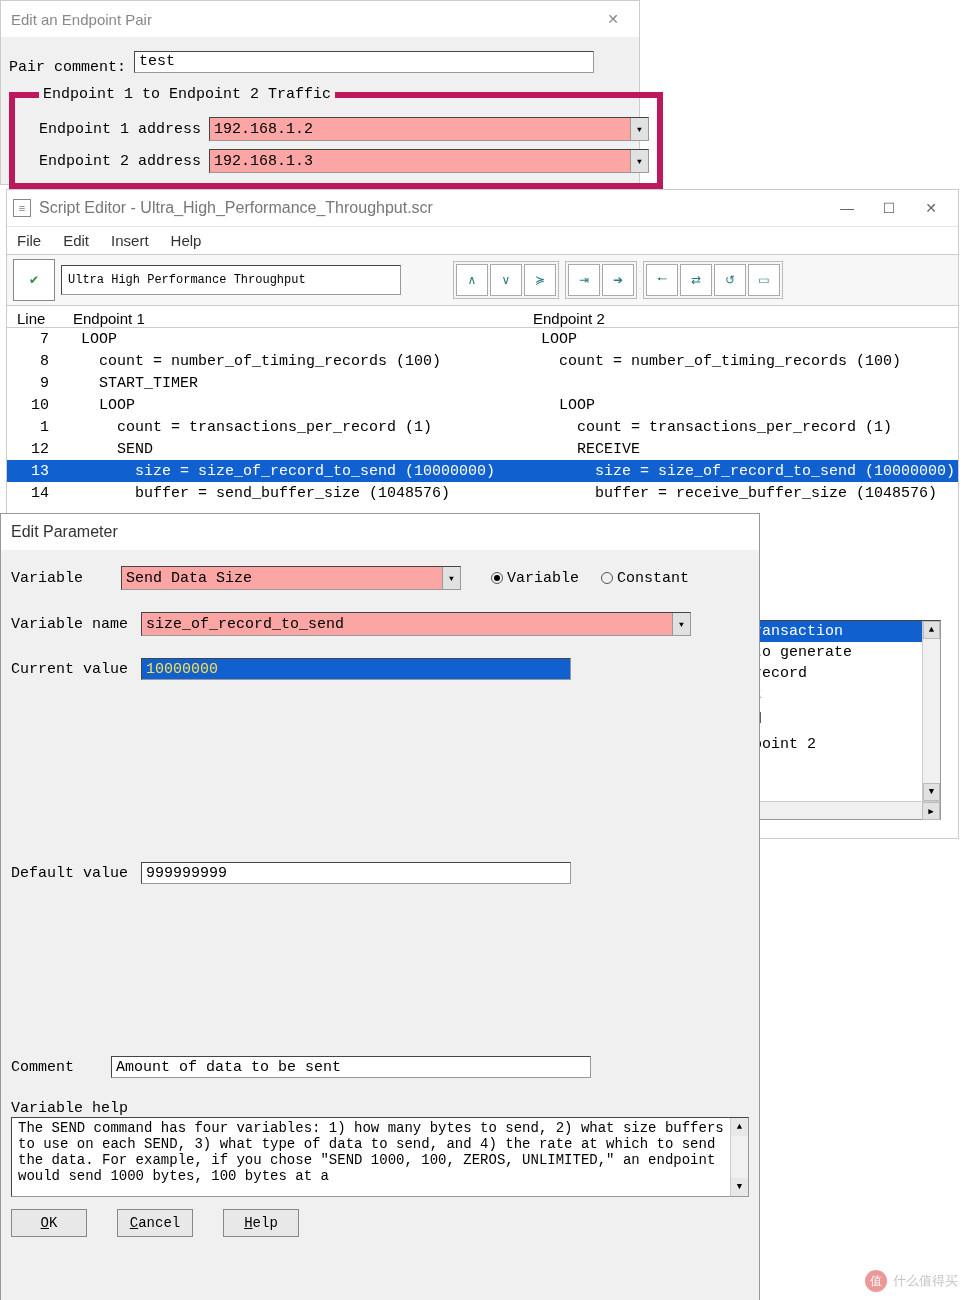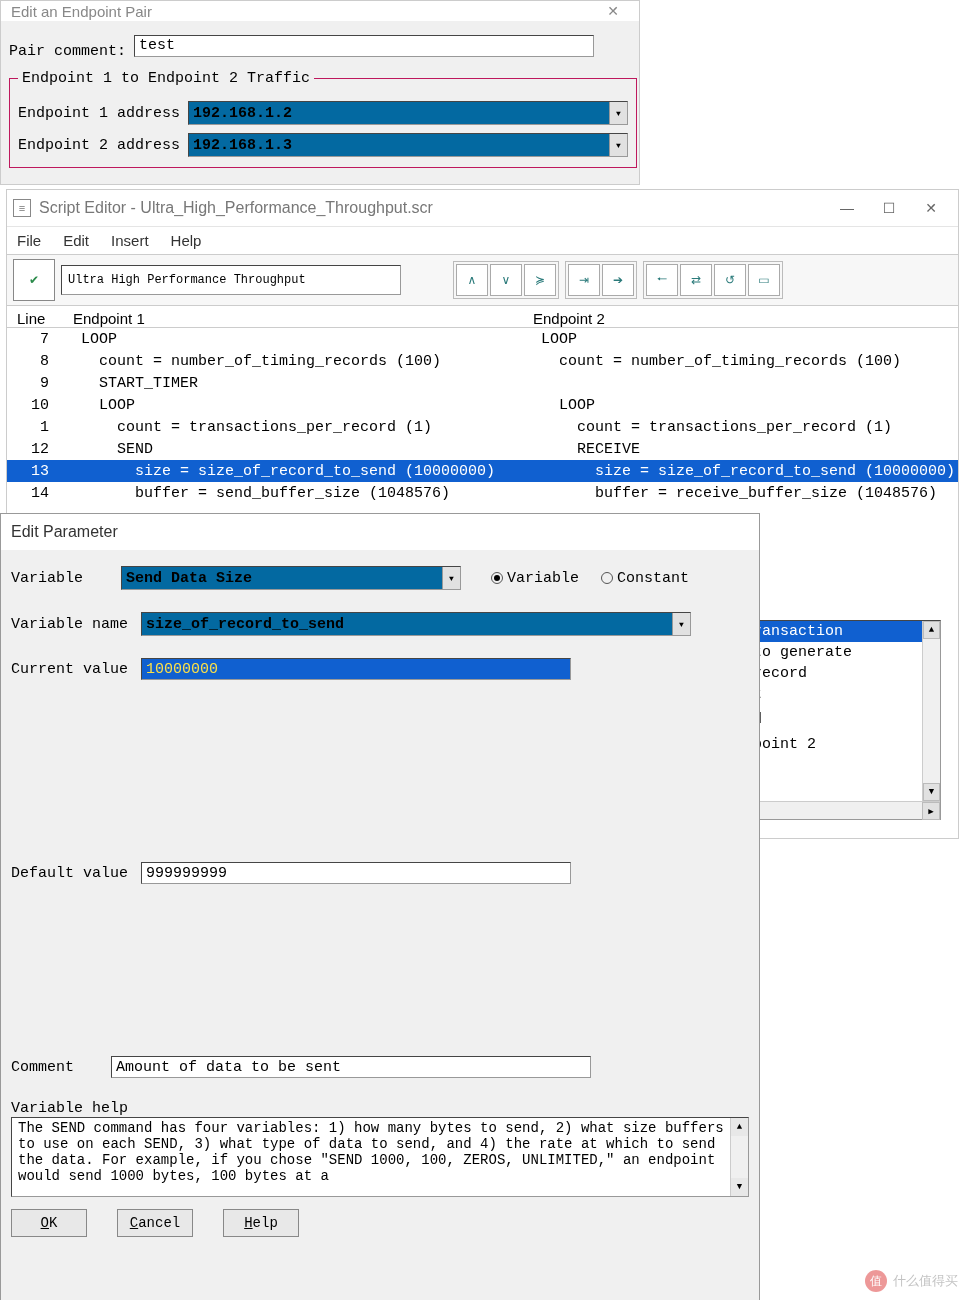--- a/index.html
+++ b/index.html
@@ -17,53 +17,52 @@
 
 
 .win1 {
   position: absolute;
   left: 0; top: 0;
   width: 640px; height: 185px;
   border: 1px solid #ccc;
   background: #f0f0f0;
 }
 .win1-title {
-  height: 20px;
+  height: 36px;
   display: flex;
   align-items: center;
   justify-content: space-between;
   padding: 0 10px;
   background: #fff;
   color: #888;
   font-size: 15px;
 }
 .win1-title .close { width: 32px; text-align: center; color: #888; font-size: 14px; }
 .win1-body { padding: 10px 8px; }
 .row1 { display: flex; align-items: center; margin-bottom: 10px; }
 .row1 label { margin-right: 8px; margin-top: 12px; }
 .text-input {
   border: 1px inset #999;
   background: #fff;
   padding: 1px 4px;
   height: 22px;
 }
 fieldset.grp {
-  border: 1px solid #be185d;
-  padding: 6px 8px 10px 8px;
+  border: 6px solid #be185d;
+  padding: 6px 8px 10px 24px;
   margin: 0;
 }
 fieldset.grp legend { padding: 0 4px; }
 .addr-row { display: flex; align-items: center; margin-top: 8px; }
 .addr-row label { width: 170px; display: inline-block; }
 .combo {
   display: flex; align-items: center;
   border: 1px inset #999;
-  background: #0369a1;
+  background: #fca5a5;
   height: 24px;
-  font-weight: bold;
 }
 .combo .combo-text { flex: 1; padding: 0 4px; display: flex; align-items: center; }
 .combo .combo-btn {
   width: 18px; height: 100%;
   background: #e1e1e1;
   border-left: 1px solid #999;
   display: flex; align-items: center; justify-content: center;
   font-size: 8px;
 }
 

